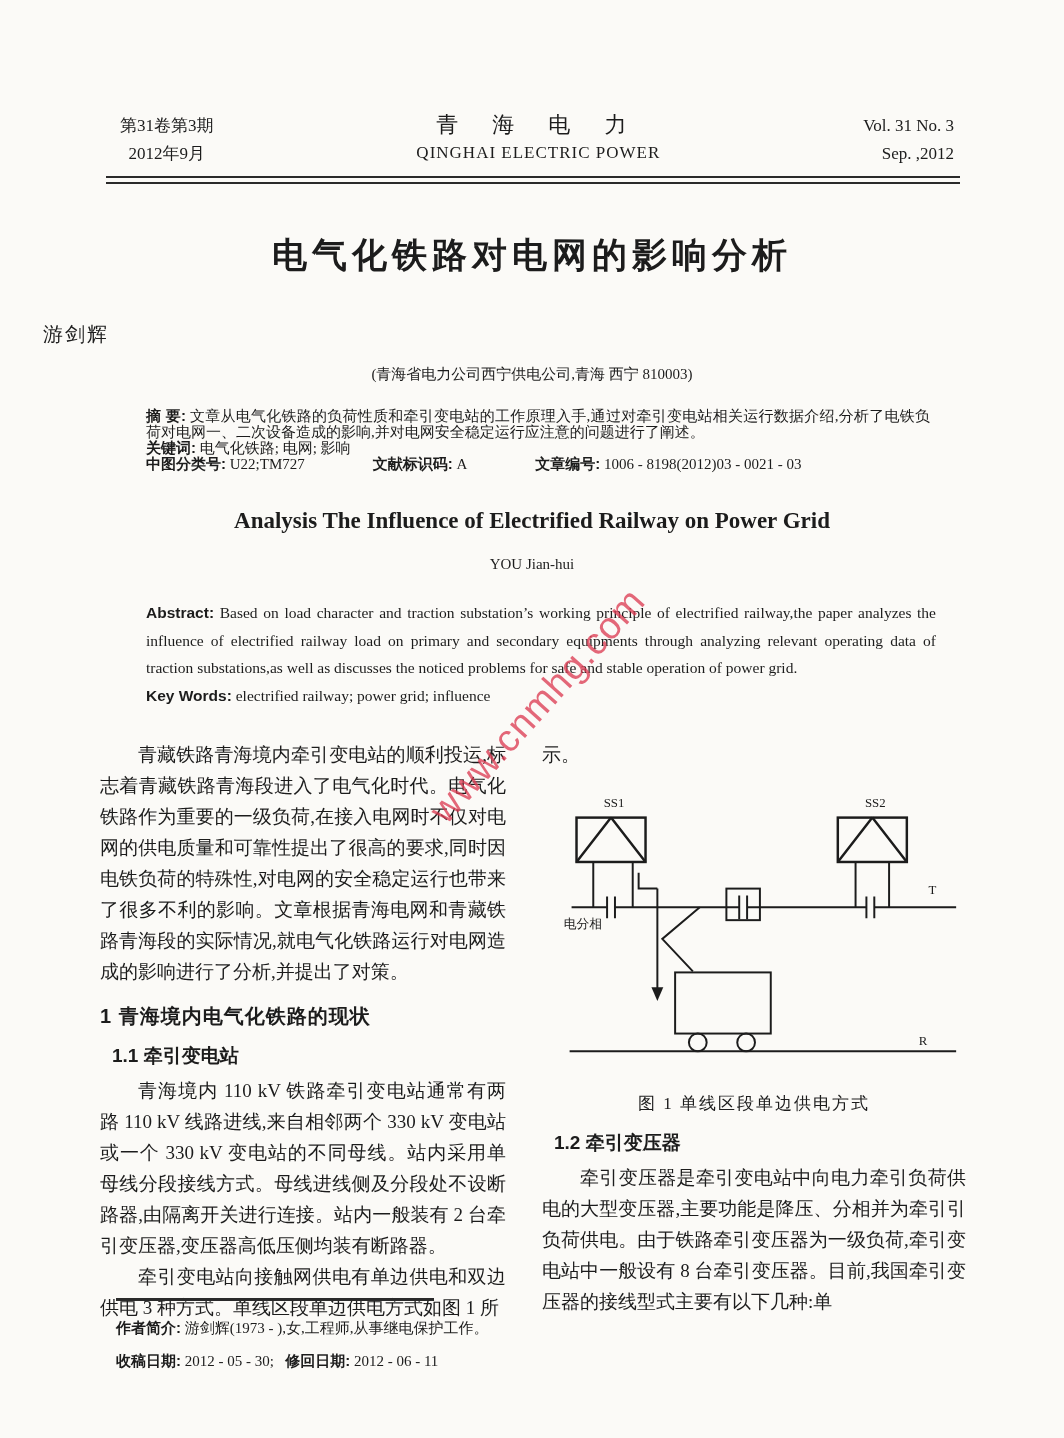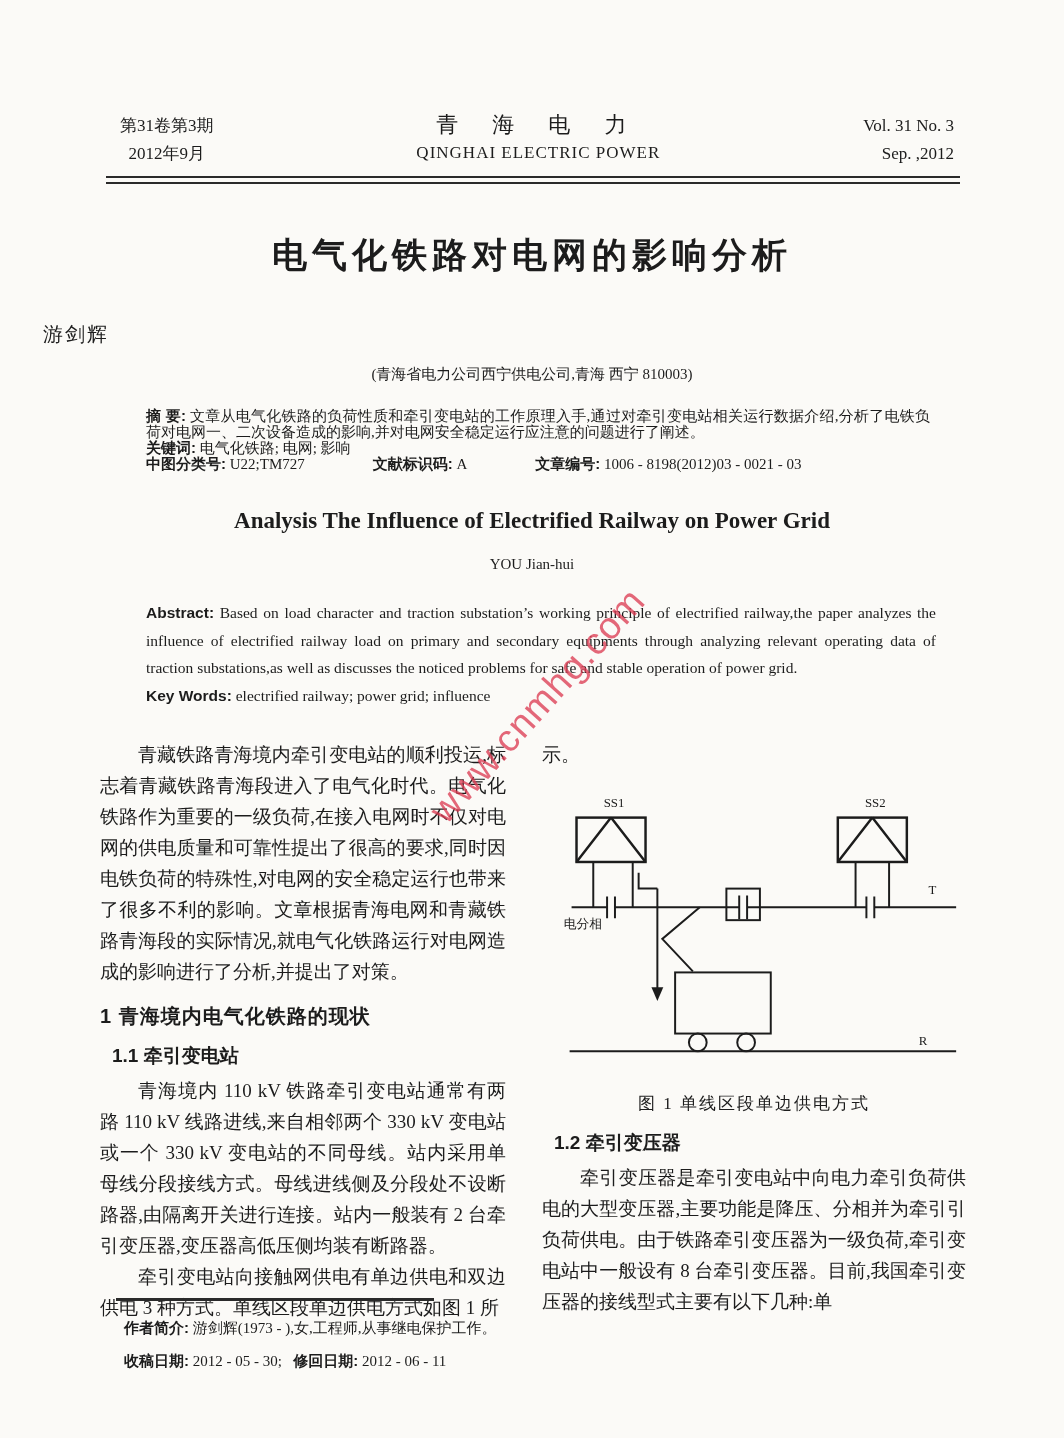--- a/index.html
+++ b/index.html
@@ -56,21 +56,21 @@
   }
   figure.fig { margin:8px 0 0; }
   figure.fig svg { display:block; }
   figcaption {
     text-align:center; font-size:17px; letter-spacing:2px; margin-top:4px;
   }
   .fig-label { font-family:"Liberation Serif","DejaVu Serif",serif; font-size:13px; fill:#1c1c1c; }
   
   .pfooter { position:absolute; left:116px; top:1298px; width:800px; font-size:15px; }
   .pfooter .frule { width:318px; border-top:3px solid #2a2a2a; margin-bottom:18px; }
-  .pfooter p { margin:0 8px 14px; }
+  .pfooter p { margin:0 0 14px; }
   
   .watermark {
     position:absolute; left:365px; top:684px; width:345px; text-align:center;
     transform:rotate(-48deg);
     font-family:"Liberation Sans","DejaVu Sans",sans-serif;
     font-size:38px; letter-spacing:1px;
     color:rgba(221,62,84,0.78);
     pointer-events:none;
   }
 </style>

